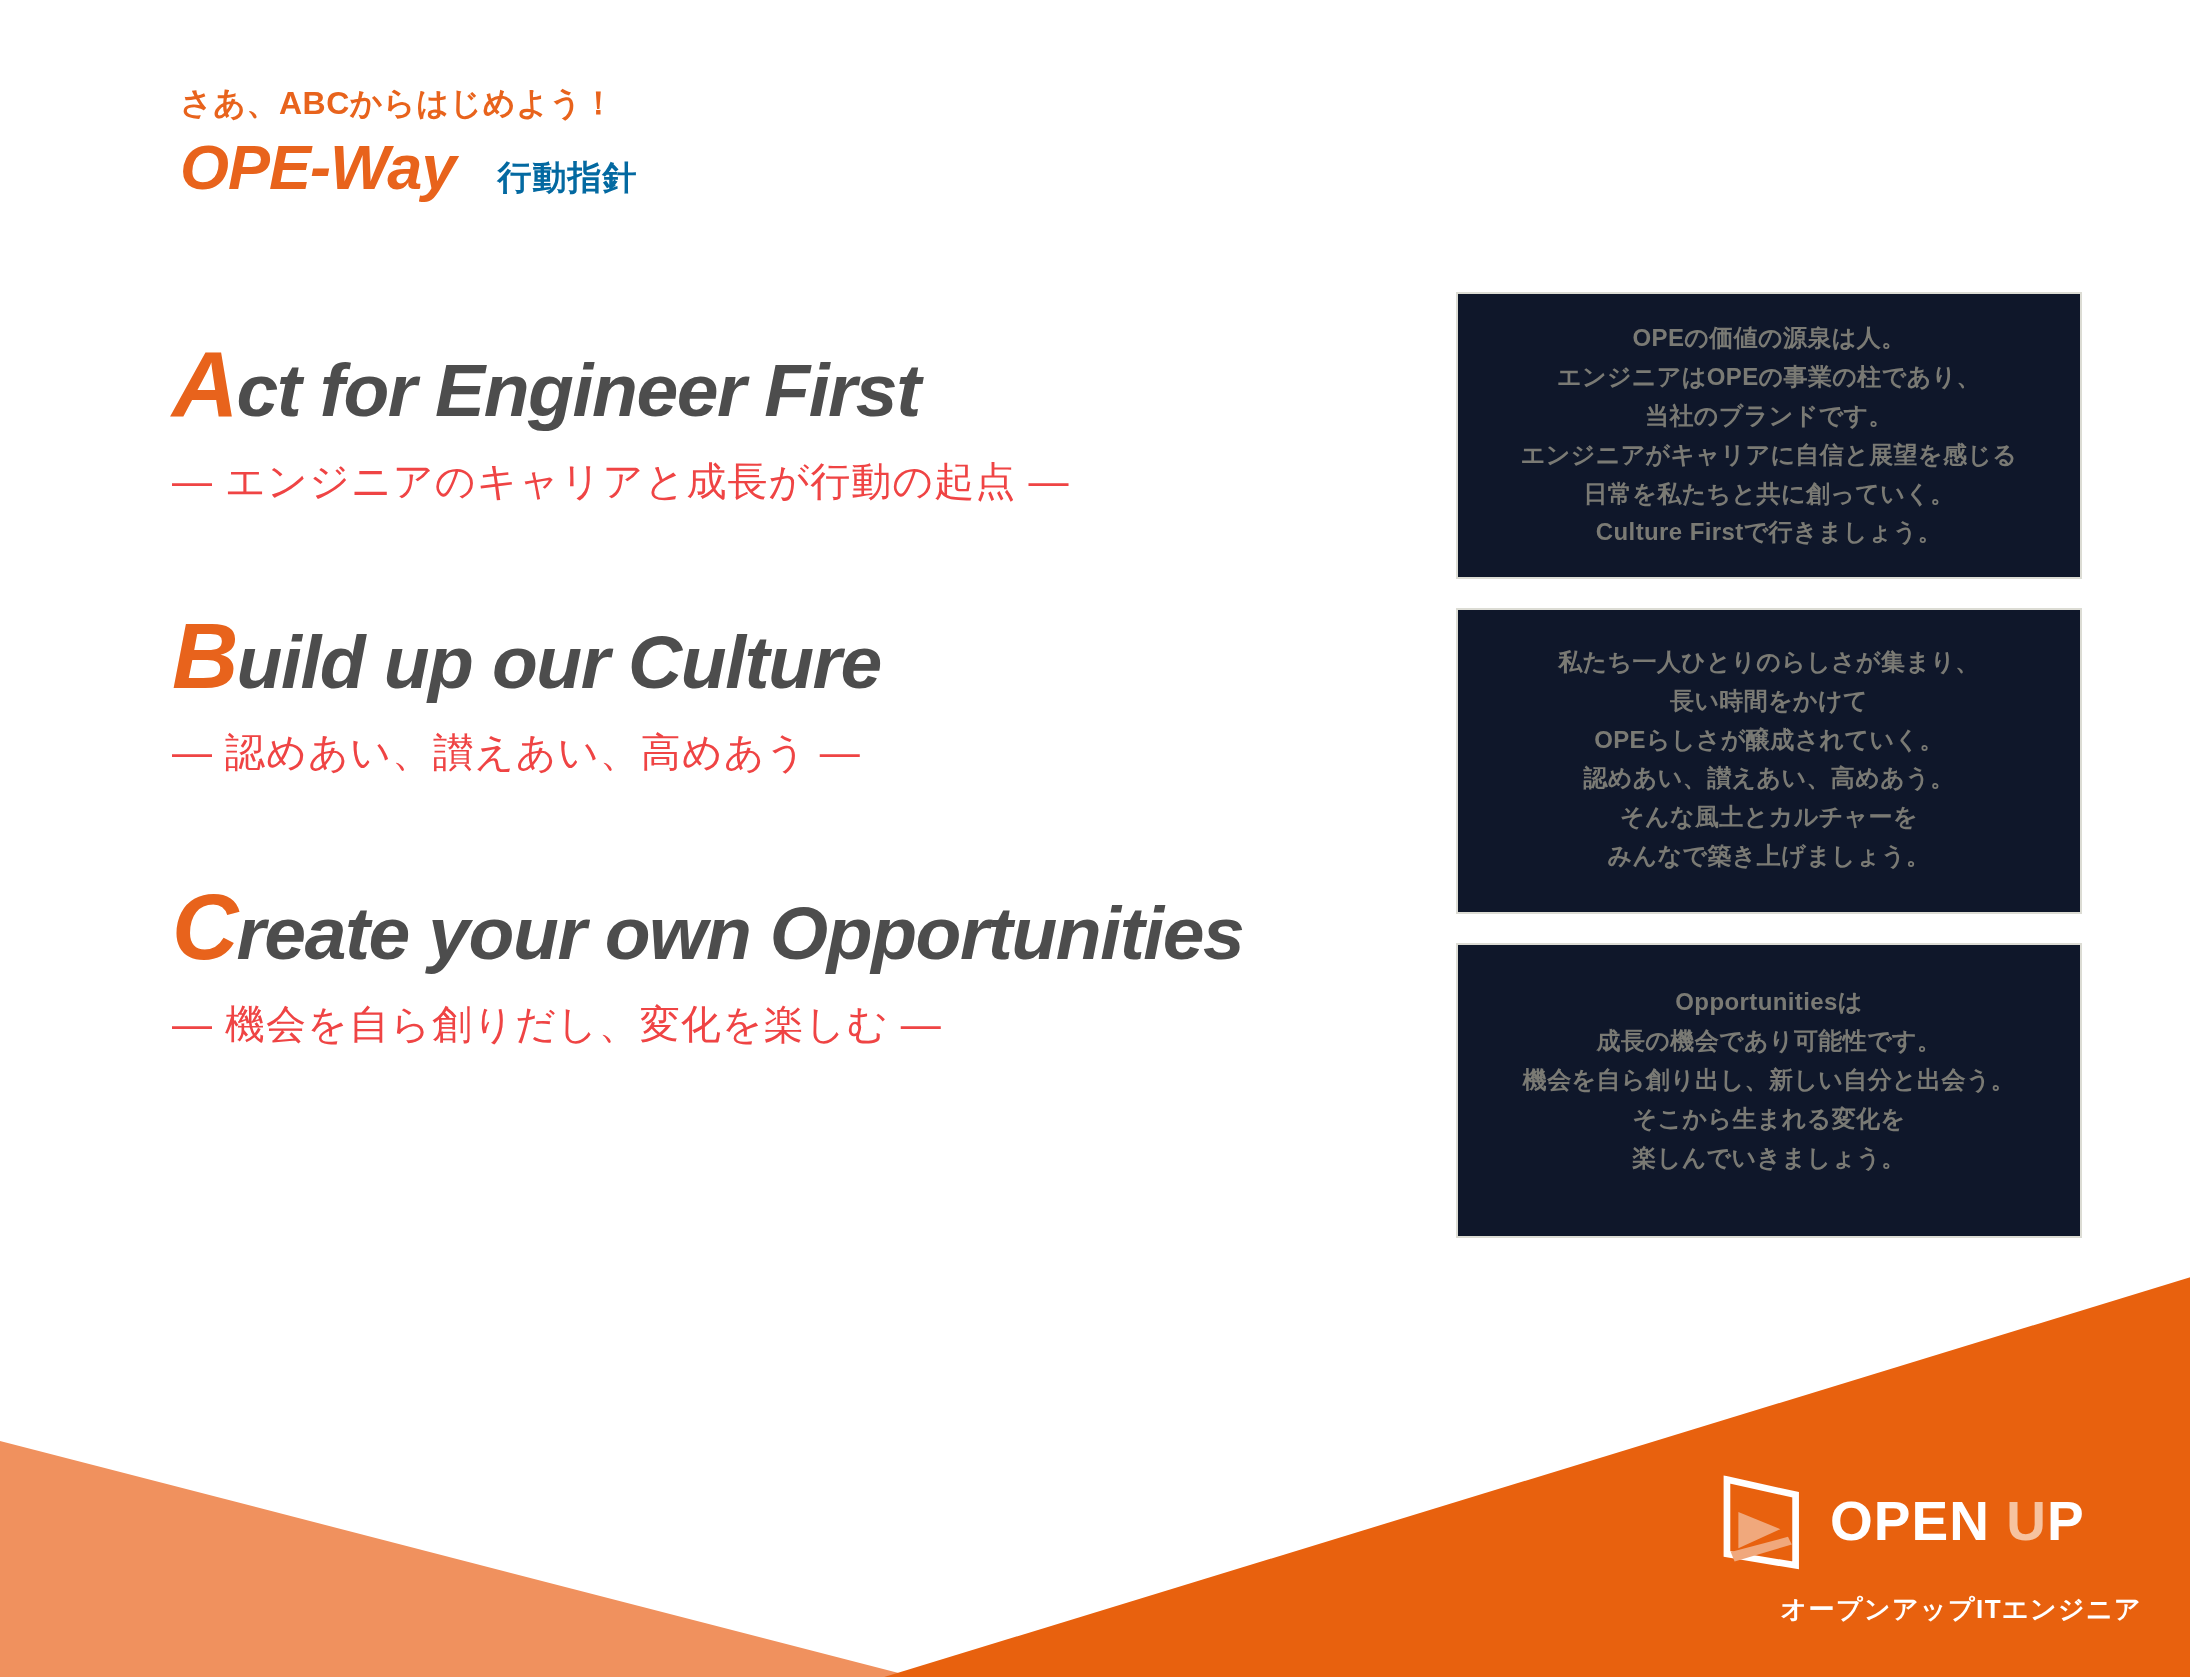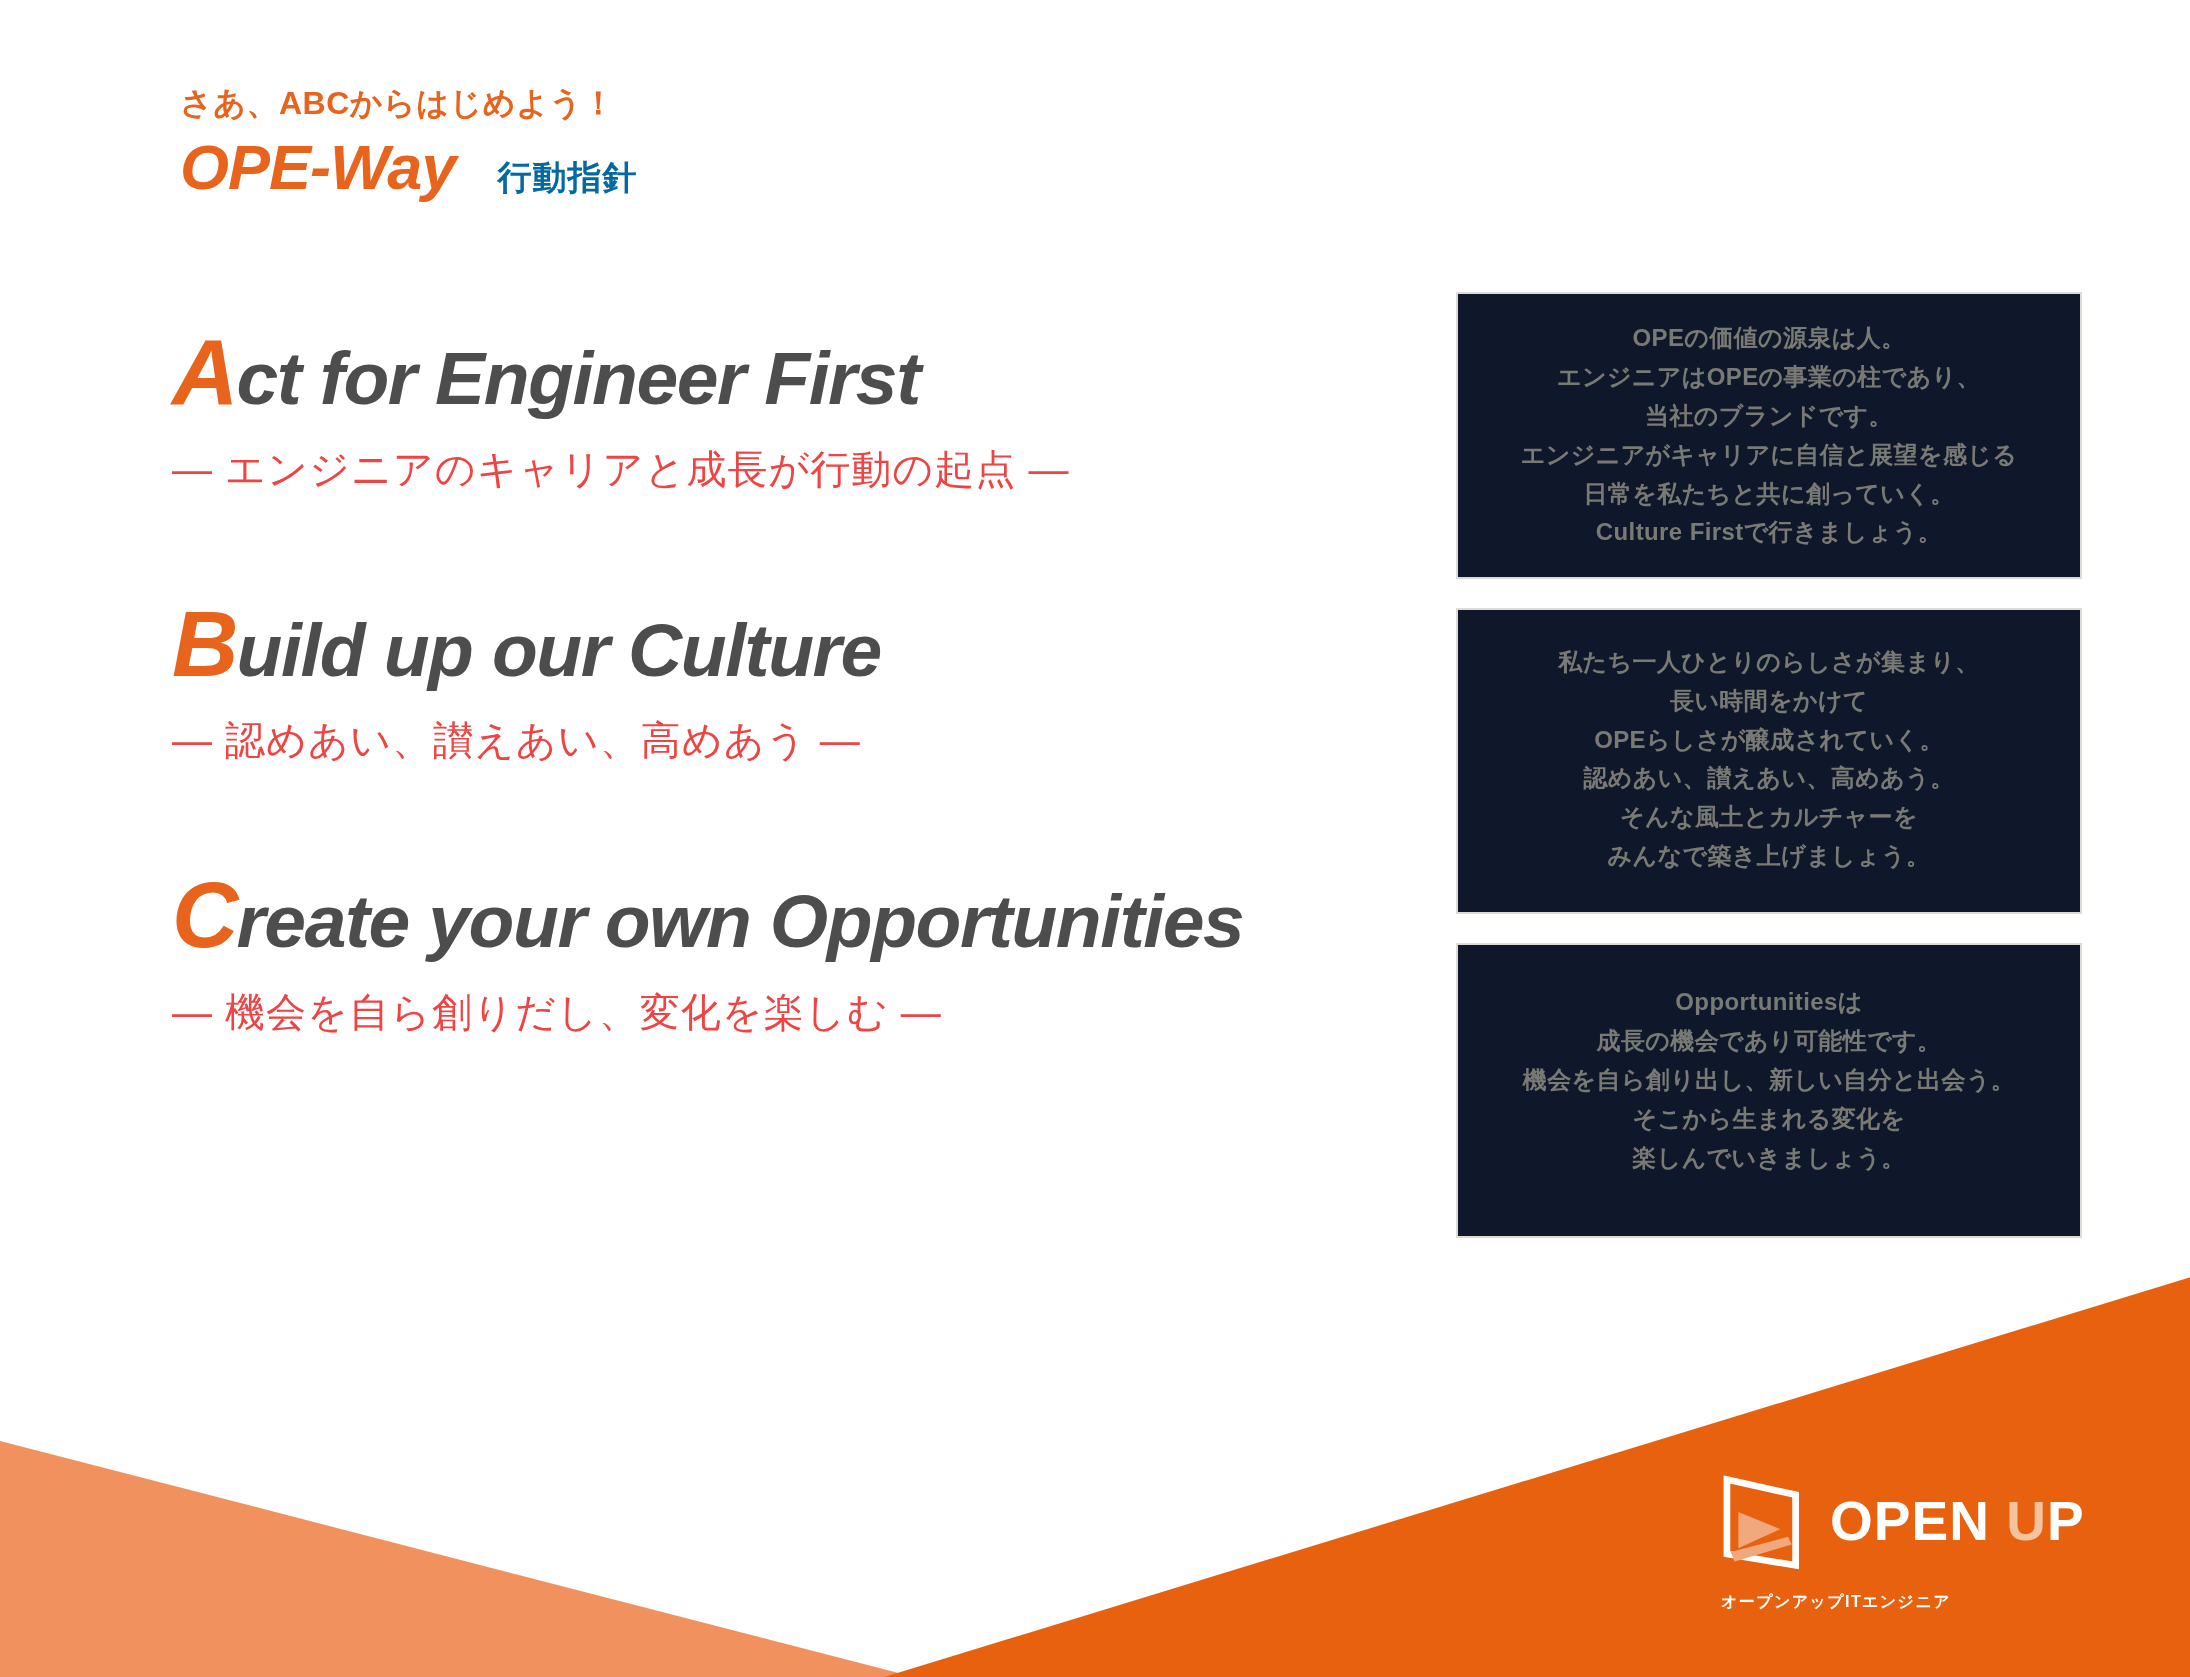--- a/index.html
+++ b/index.html
@@ -55,21 +55,21 @@
     color: #0369a1;
     margin-left: 42px;
     letter-spacing: 1px;
     white-space: nowrap;
   }
 
   
   .principles {
     position: absolute;
     left: 172px;
-    top: 324px;
+    top: 336px;
     width: 1243px;
   }
   .principle {
     margin-bottom: 99px;
   }
   .principle:last-child { margin-bottom: 0; }
 
   .principle-title {
     font-size: 75px;
     font-style: italic;
@@ -164,21 +164,22 @@
     font-size: 55px;
     font-weight: bold;
     color: #ffffff;
     letter-spacing: 1px;
     line-height: 1;
     white-space: nowrap;
   }
   .brand-word .up-u { color: #F6C3A0; }
   .brand-tagline {
     margin-top: 19px;
-    font-size: 16px;
+    text-align: right;
+    font-size: 26px;
     font-weight: bold;
     color: #ffffff;
     letter-spacing: 1.4px;
     white-space: nowrap;
   }
 </style>
 </head>
 <body>
 
 <div class="slide">

